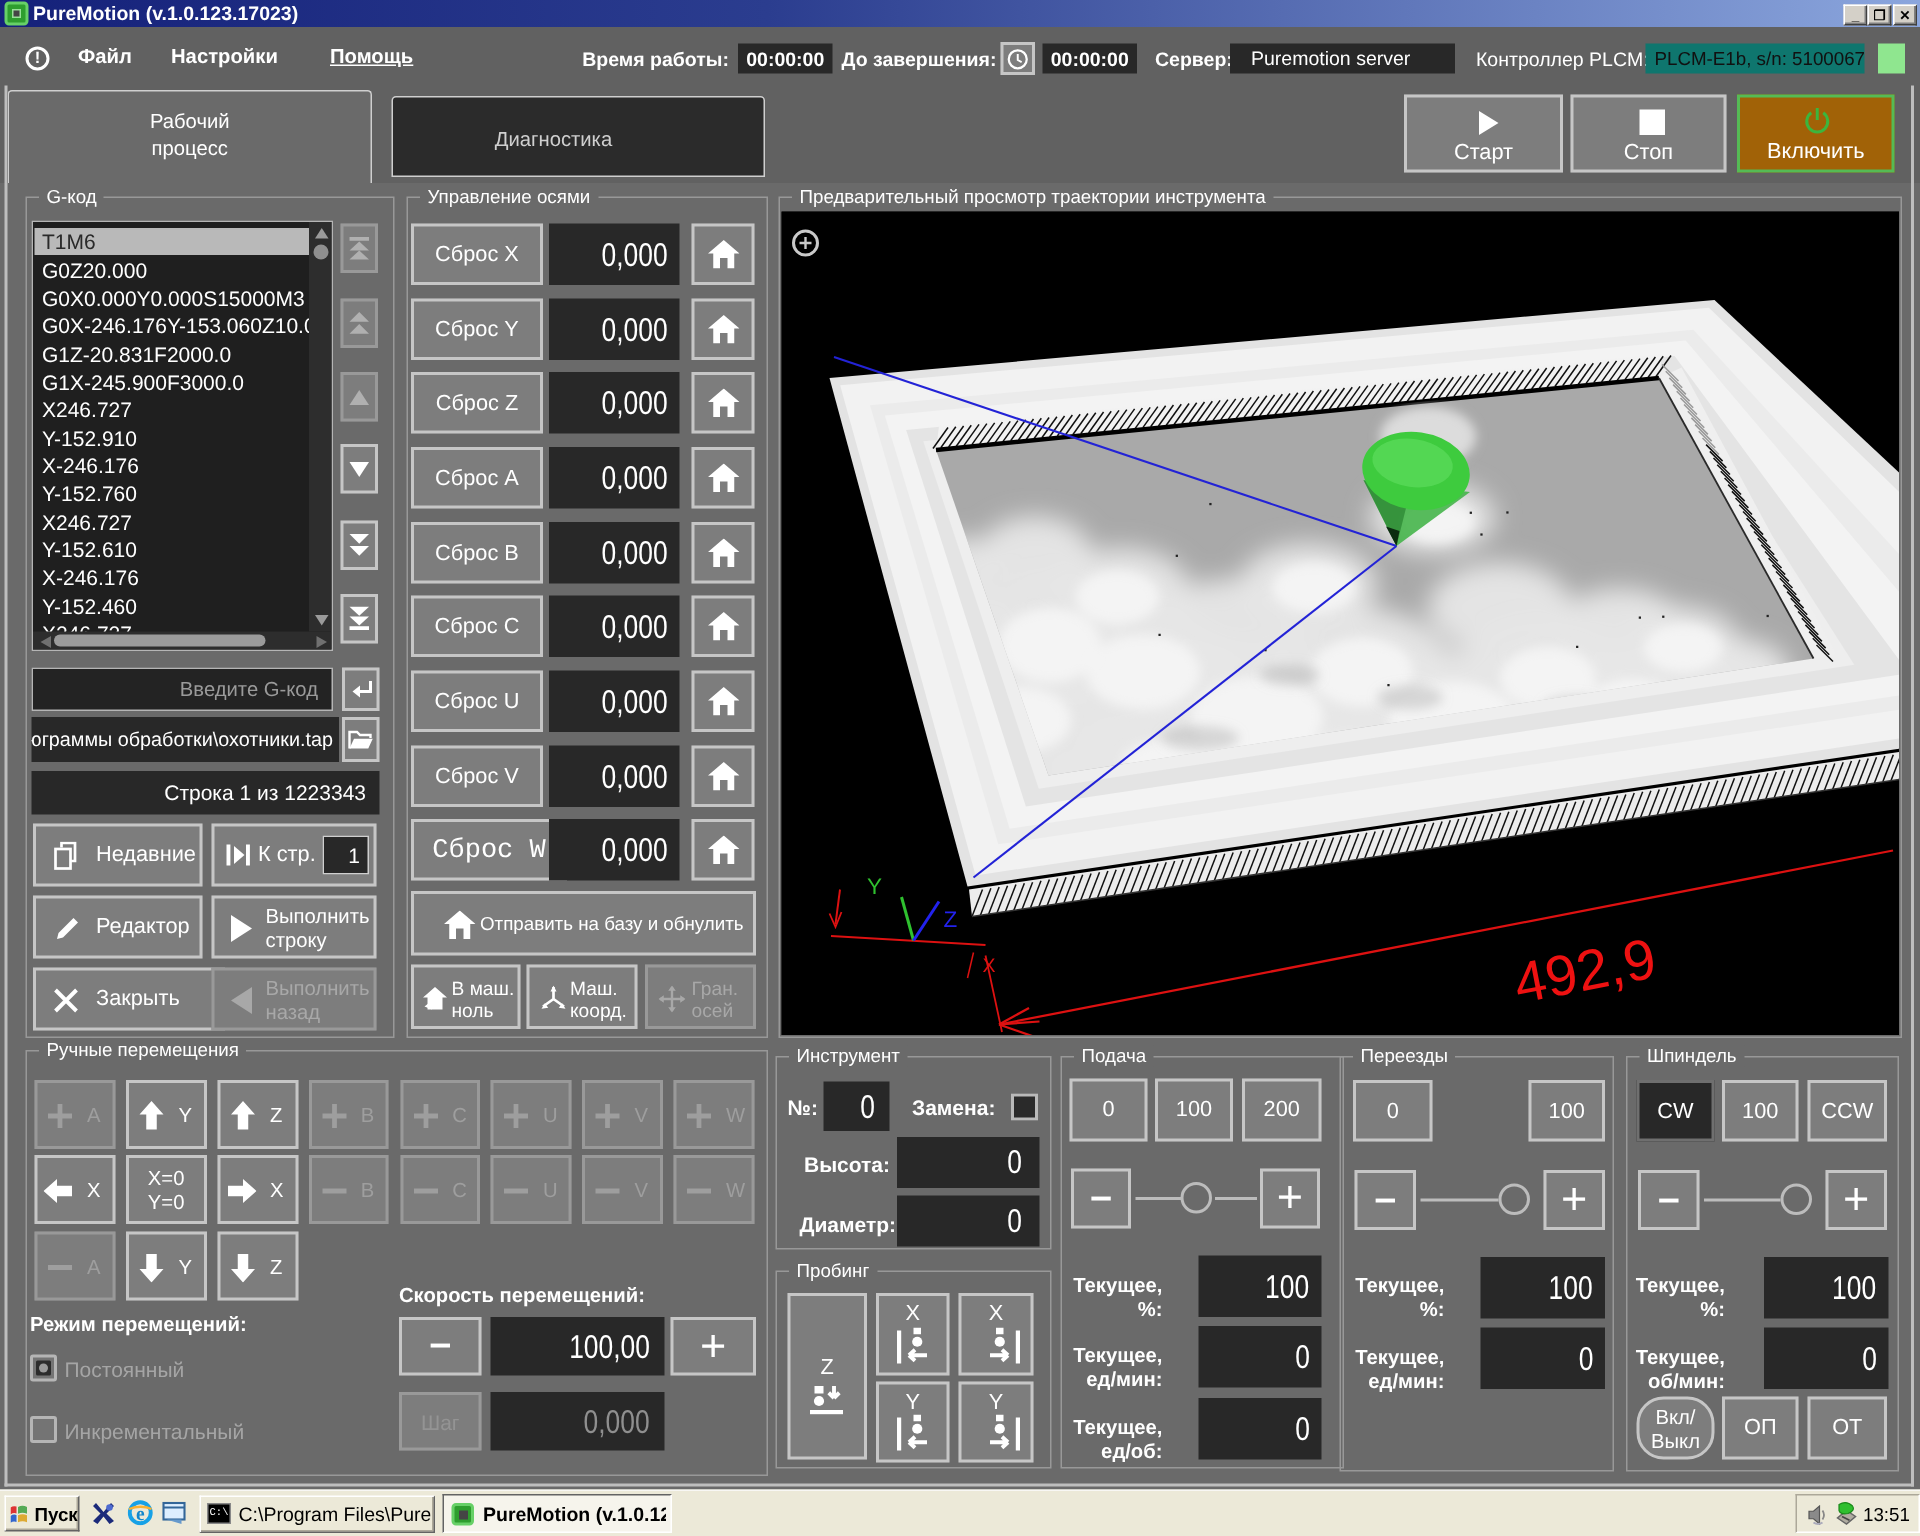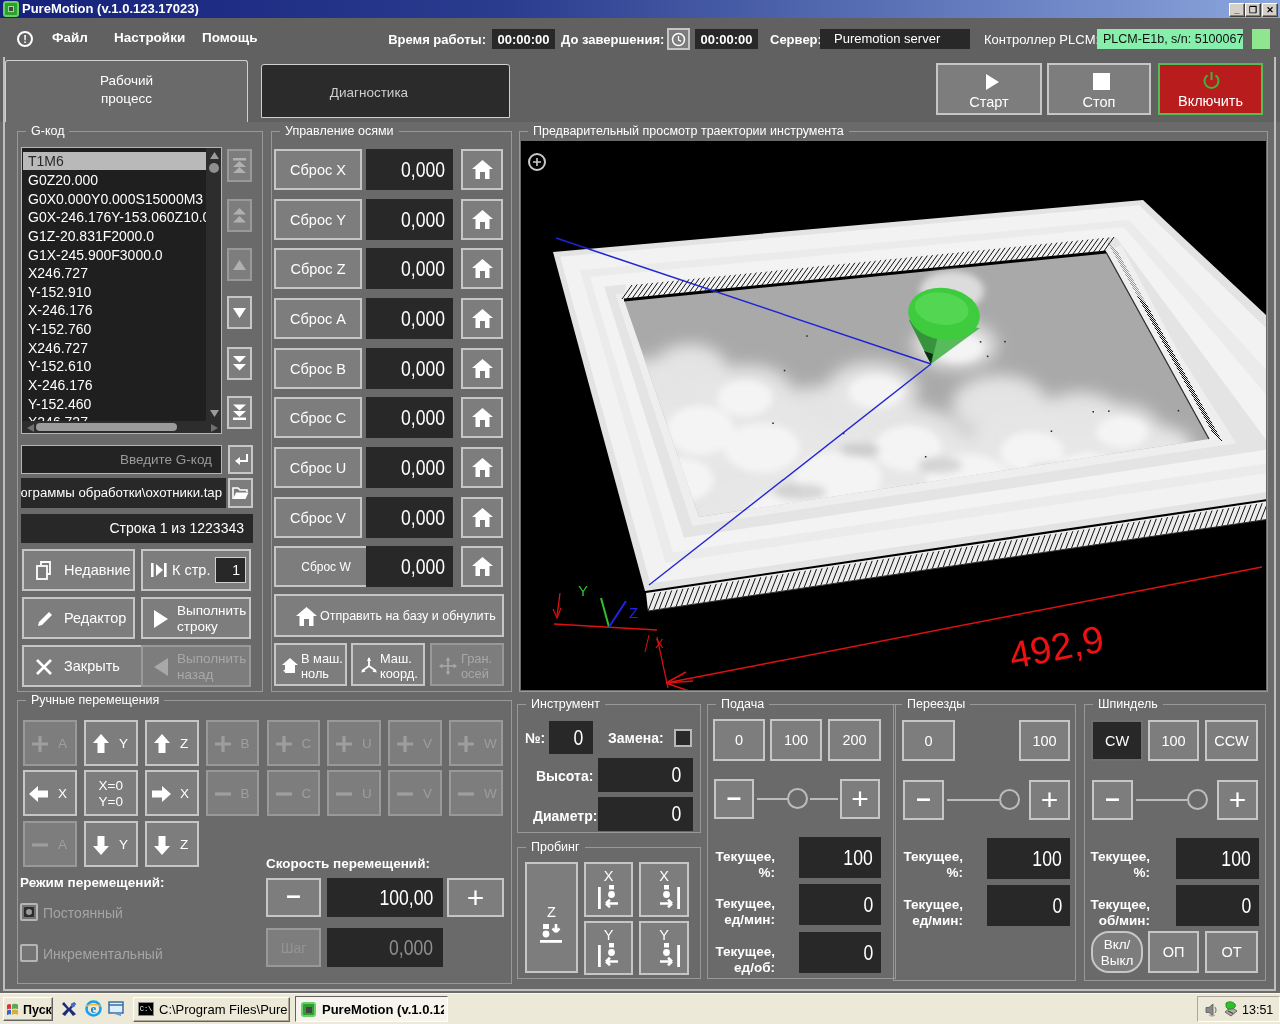--- a/index.html
+++ b/index.html
@@ -33,54 +33,54 @@
 <div class="abs" style="left:22px;top:1px;color:#fff;font-size:13px;font-weight:bold;">PureMotion (v.1.0.123.17023)</div>
 
 <div class="abs wbtn" style="left:1229px;top:3px;">_</div>
 <div class="abs wbtn" style="left:1245px;top:3px;">❐</div>
 <div class="abs wbtn" style="left:1262px;top:3px;">✕</div>
 
 <div class="abs menubar"></div>
 <div class="abs" style="left:17px;top:31px;width:16px;height:16px;border:2px solid #fff;border-radius:50%;color:#fff;font-size:11px;font-weight:bold;text-align:center;line-height:12px;">!</div>
 <div class="mi" style="left:52px;">Файл</div>
 <div class="mi" style="left:114px;">Настройки</div>
-<div class="mi" style="left:202px;">Помощь</div>
+<div class="mi" style="left:220px;text-decoration:underline;">Помощь</div>
 
 <div class="lab" style="right:794px;top:32px;">Время работы:</div>
 <div class="dark ctr" style="left:492px;top:29px;width:63px;height:20px;font-size:13px;font-weight:bold;">00:00:00</div>
 <div class="lab" style="left:561px;top:32px;">До завершения:</div>
 <div class="btn ctr" style="left:667px;top:28px;width:23px;height:22px;">
     <svg width="15" height="15" viewBox="0 0 15 15">
       <circle cx="7.5" cy="7.5" r="6" fill="none" stroke="#fff" stroke-width="1.5"></circle>
       <path d="M7.5 4v4l2.6 1.4" stroke="#fff" stroke-width="1.3" fill="none"></path>
     </svg>
   </div>
 <div class="dark ctr" style="left:695px;top:29px;width:63px;height:20px;font-size:13px;font-weight:bold;">00:00:00</div>
 <div class="lab" style="left:770px;top:32px;">Сервер:</div>
 <div class="dark" style="left:820px;top:29px;width:150px;height:20px;font-size:13px;line-height:20px;padding-left:14px;">Puremotion server</div>
 <div class="lab" style="left:984px;top:32px;font-weight:normal;">Контроллер PLCM:</div>
-<div class="abs" style="left:1097px;top:29px;width:146px;height:20px;background:#86efac;color:#111;font-size:12.5px;line-height:20px;padding-left:6px;white-space:nowrap;overflow:hidden;">PLCM-E1b, s/n: 5100067</div>
+<div class="abs" style="left:1097px;top:29px;width:146px;height:20px;background:#0f766e;color:#111;font-size:12.5px;line-height:20px;padding-left:6px;white-space:nowrap;overflow:hidden;">PLCM-E1b, s/n: 5100067</div>
 <div class="abs" style="left:1252px;top:29px;width:18px;height:20px;background:#8fe68f;"></div>
 
 <div class="abs" style="left:5px;top:60px;width:243px;height:62px;border:1px solid #cfcfcf;border-bottom:none;border-radius:3px 3px 0 0;background:#6a6a6a;"></div>
 <div class="abs" style="left:261px;top:64px;width:249px;height:54px;border:1px solid #cfcfcf;border-radius:3px 3px 0 0;background:#2b2b2b;"></div>
 <div class="abs" style="left:5px;top:72px;width:243px;text-align:center;color:#fff;font-size:13.5px;line-height:18px;">Рабочий<br>процесс</div>
 <div class="abs" style="left:261px;top:85px;width:216px;text-align:center;color:#cfcfcf;font-size:13.5px;">Диагностика</div>
 
 <div class="btn" style="left:936px;top:63px;width:106px;height:52px;">
   <svg class="abs" style="left:44px;top:7px;" width="20" height="20" viewBox="0 0 20 20">
       <path d="M4 2 L17 10 L4 18 Z" fill="#fff"></path>
     </svg>
   <div class="abs" style="left:0;top:29px;width:100%;text-align:center;font-size:14.5px;">Старт</div>
 </div>
 <div class="btn" style="left:1047px;top:63px;width:104px;height:52px;padding-left:29px;">
   <div class="abs" style="left:44px;top:8px;width:17px;height:17px;background:#fff;"></div>
   <div class="abs" style="left:0;top:29px;width:100%;text-align:center;font-size:14.5px;">Стоп</div>
 </div>
-<div class="abs" style="left:1158px;top:63px;width:105px;height:52px;background:#b91c1c;border:2px solid #55bb55;">
+<div class="abs" style="left:1158px;top:63px;width:105px;height:52px;background:#a16207;border:2px solid #55bb55;">
   <svg class="abs" style="left:42px;top:6px;" width="19" height="19" viewBox="0 0 19 19">
       <path d="M5.5 4.2 A7 7 0 1 0 13.5 4.2" fill="none" stroke="#3db53d" stroke-width="2"></path>
       <line x1="9.5" y1="1" x2="9.5" y2="9" stroke="#3db53d" stroke-width="2"></line>
     </svg>
   <div class="abs" style="left:0;top:28px;width:100%;text-align:center;font-size:14.5px;color:#fff;">Включить</div>
 </div>
 
 <div class="fs" style="left:17px;top:131px;width:246px;height:561px;">
     <span class="lg">G-код</span>
   </div>
@@ -288,21 +288,21 @@
   </div>
 <div class="btn ctr" style="left:274px;top:497px;width:88px;height:41px;font-size:14.5px;">Сброс V</div>
 <div class="dark val" style="left:366px;top:497px;width:87px;height:41px;padding-right:8px;">
     <span class="vx">0,000</span>
   </div>
 <div class="btn ctr" style="left:461px;top:497px;width:42px;height:41px;">
     <svg width="21" height="19" viewBox="0 0 21 19">
       <path d="M10.5 0 L21 9 L17.5 9 L17.5 19 L13 19 L13 12 L8 12 L8 19 L3.5 19 L3.5 9 L0 9 Z" fill="#fff"></path>
     </svg>
   </div>
-<div class="btn ctr" style="left:274px;top:546px;width:104px;height:41px;font-size:12px;">Сброс W</div>
+<div class="btn ctr" style="left:274px;top:546px;width:104px;height:41px;font-size:18px;font-family:Liberation Mono, monospace;">Сброс W</div>
 <div class="dark val" style="left:366px;top:546px;width:87px;height:41px;padding-right:8px;">
     <span class="vx">0,000</span>
   </div>
 <div class="btn ctr" style="left:461px;top:546px;width:42px;height:41px;">
     <svg width="21" height="19" viewBox="0 0 21 19">
       <path d="M10.5 0 L21 9 L17.5 9 L17.5 19 L13 19 L13 12 L8 12 L8 19 L3.5 19 L3.5 9 L0 9 Z" fill="#fff"></path>
     </svg>
   </div>
 <div class="btn" style="left:274px;top:594px;width:230px;height:43px;">
   <svg class="abs" style="left:20px;top:11px;" width="21" height="19" viewBox="0 0 21 19">

